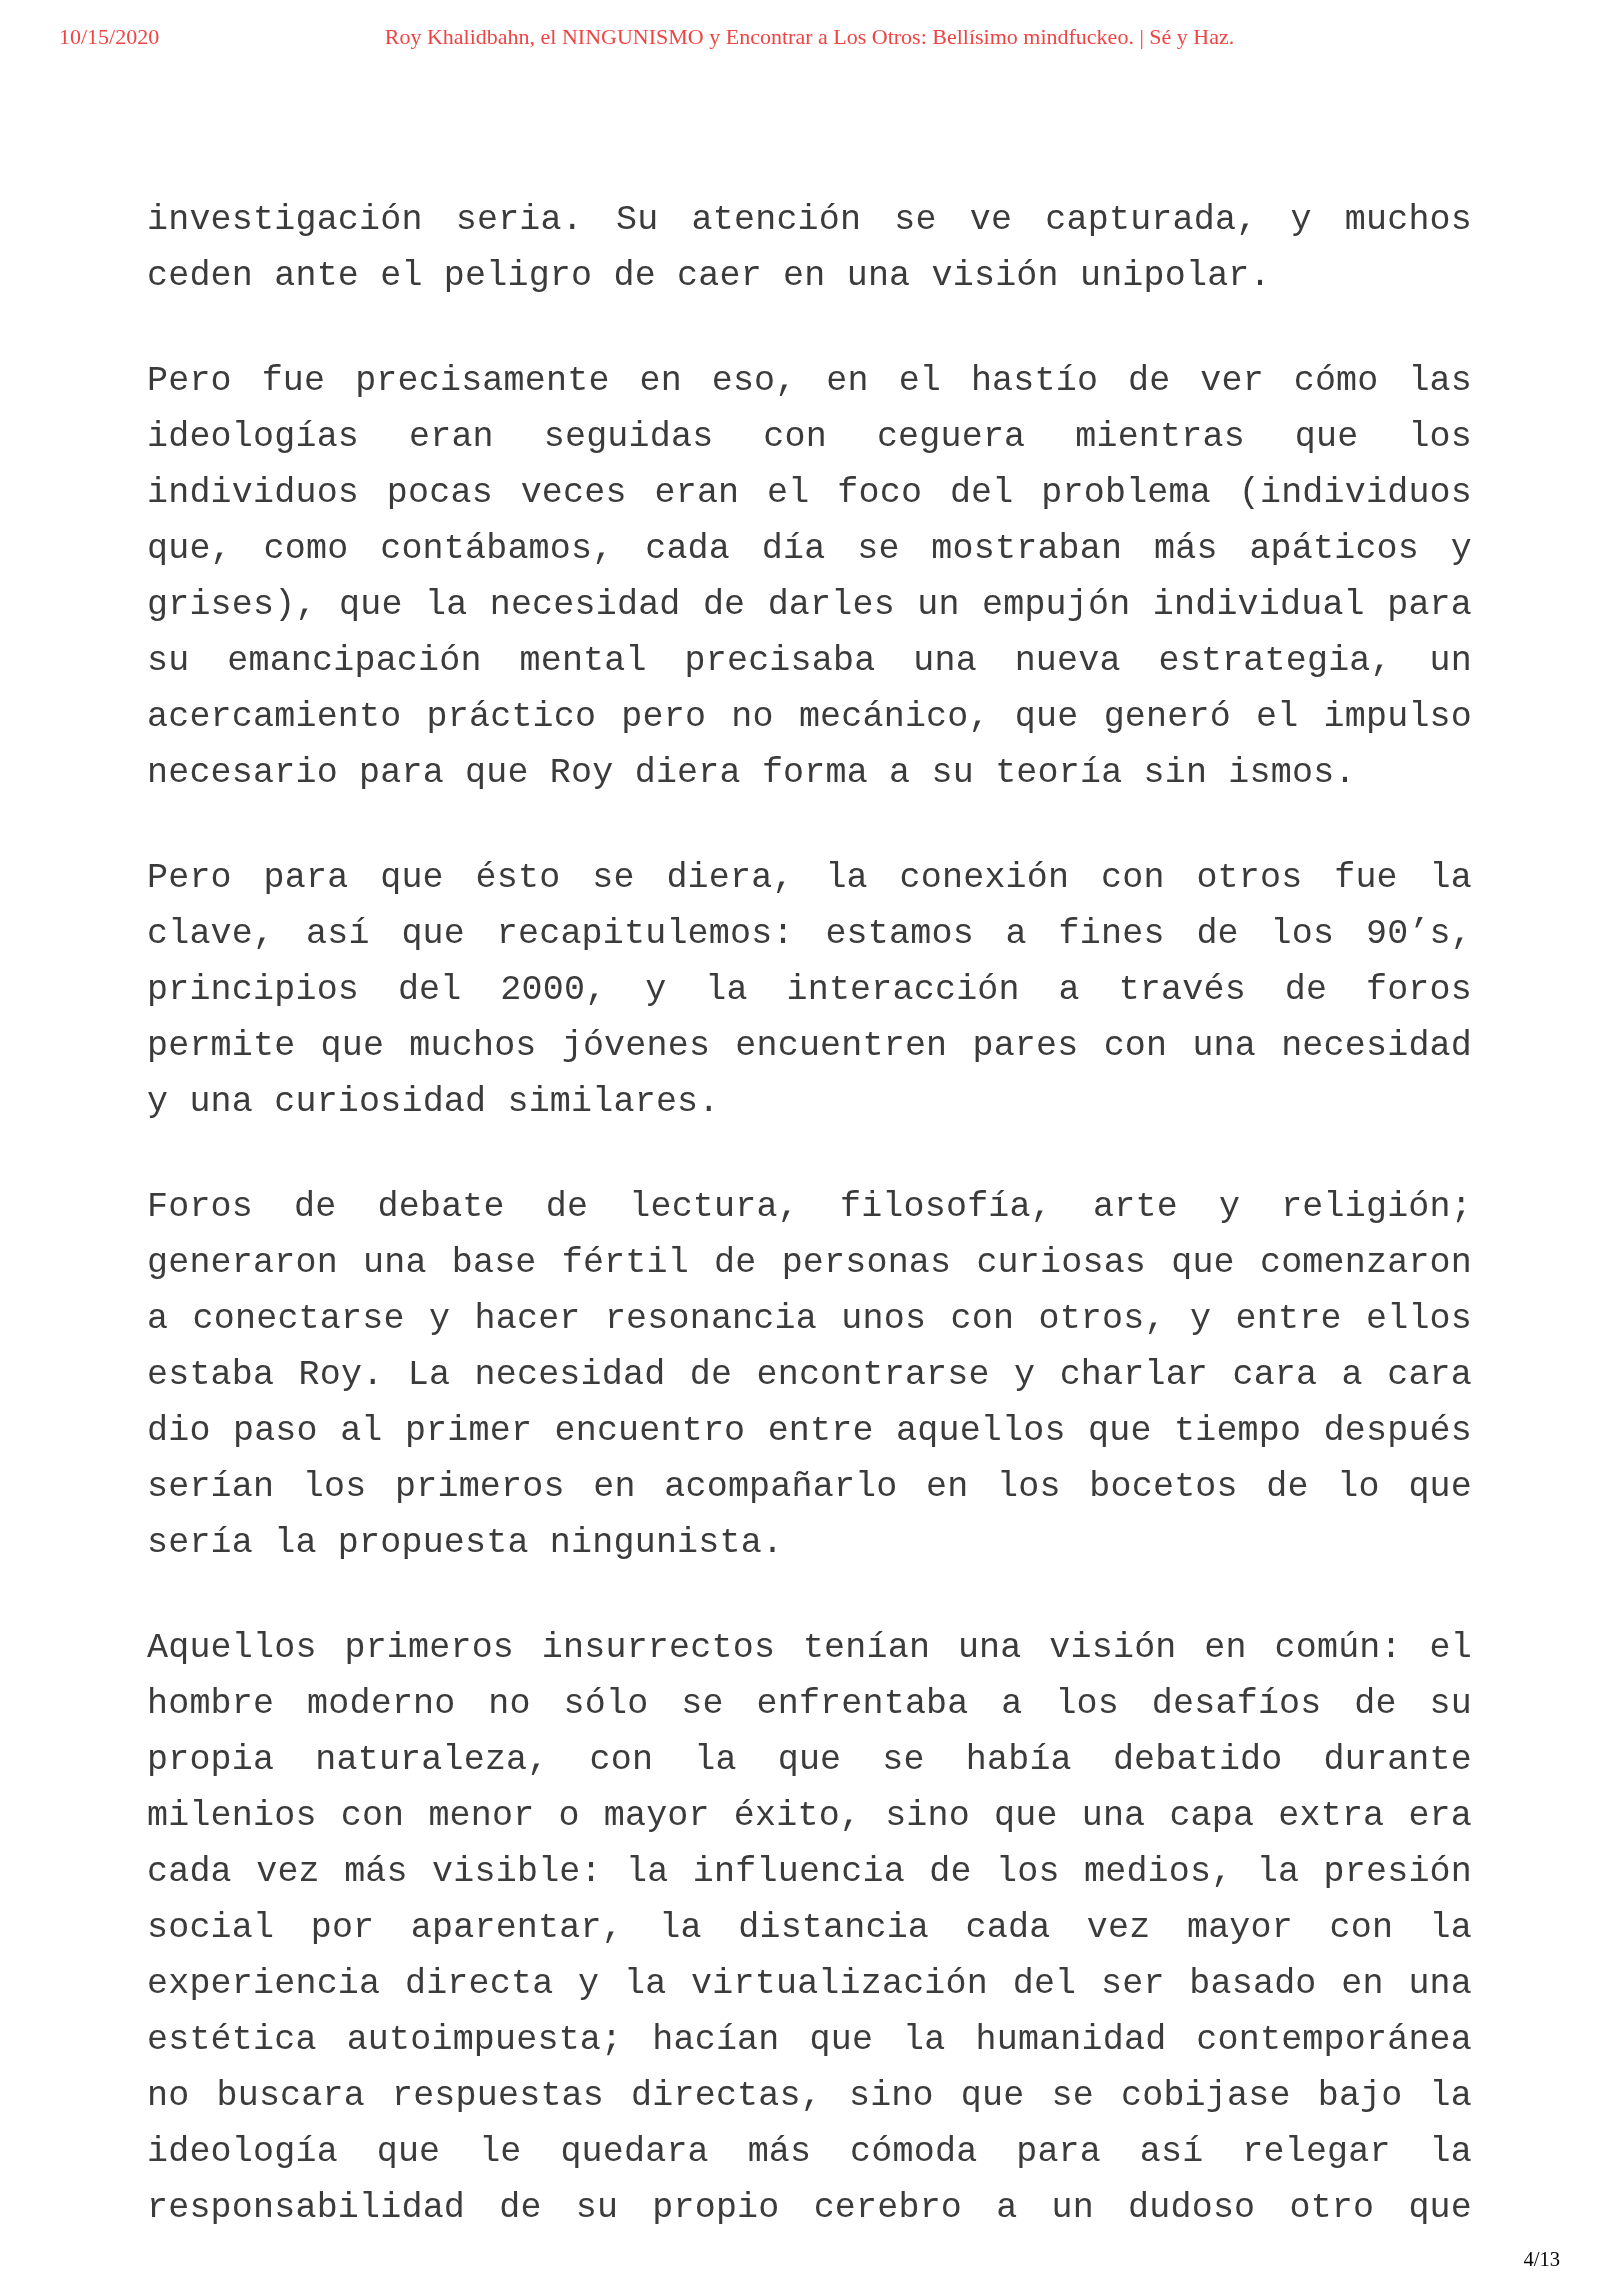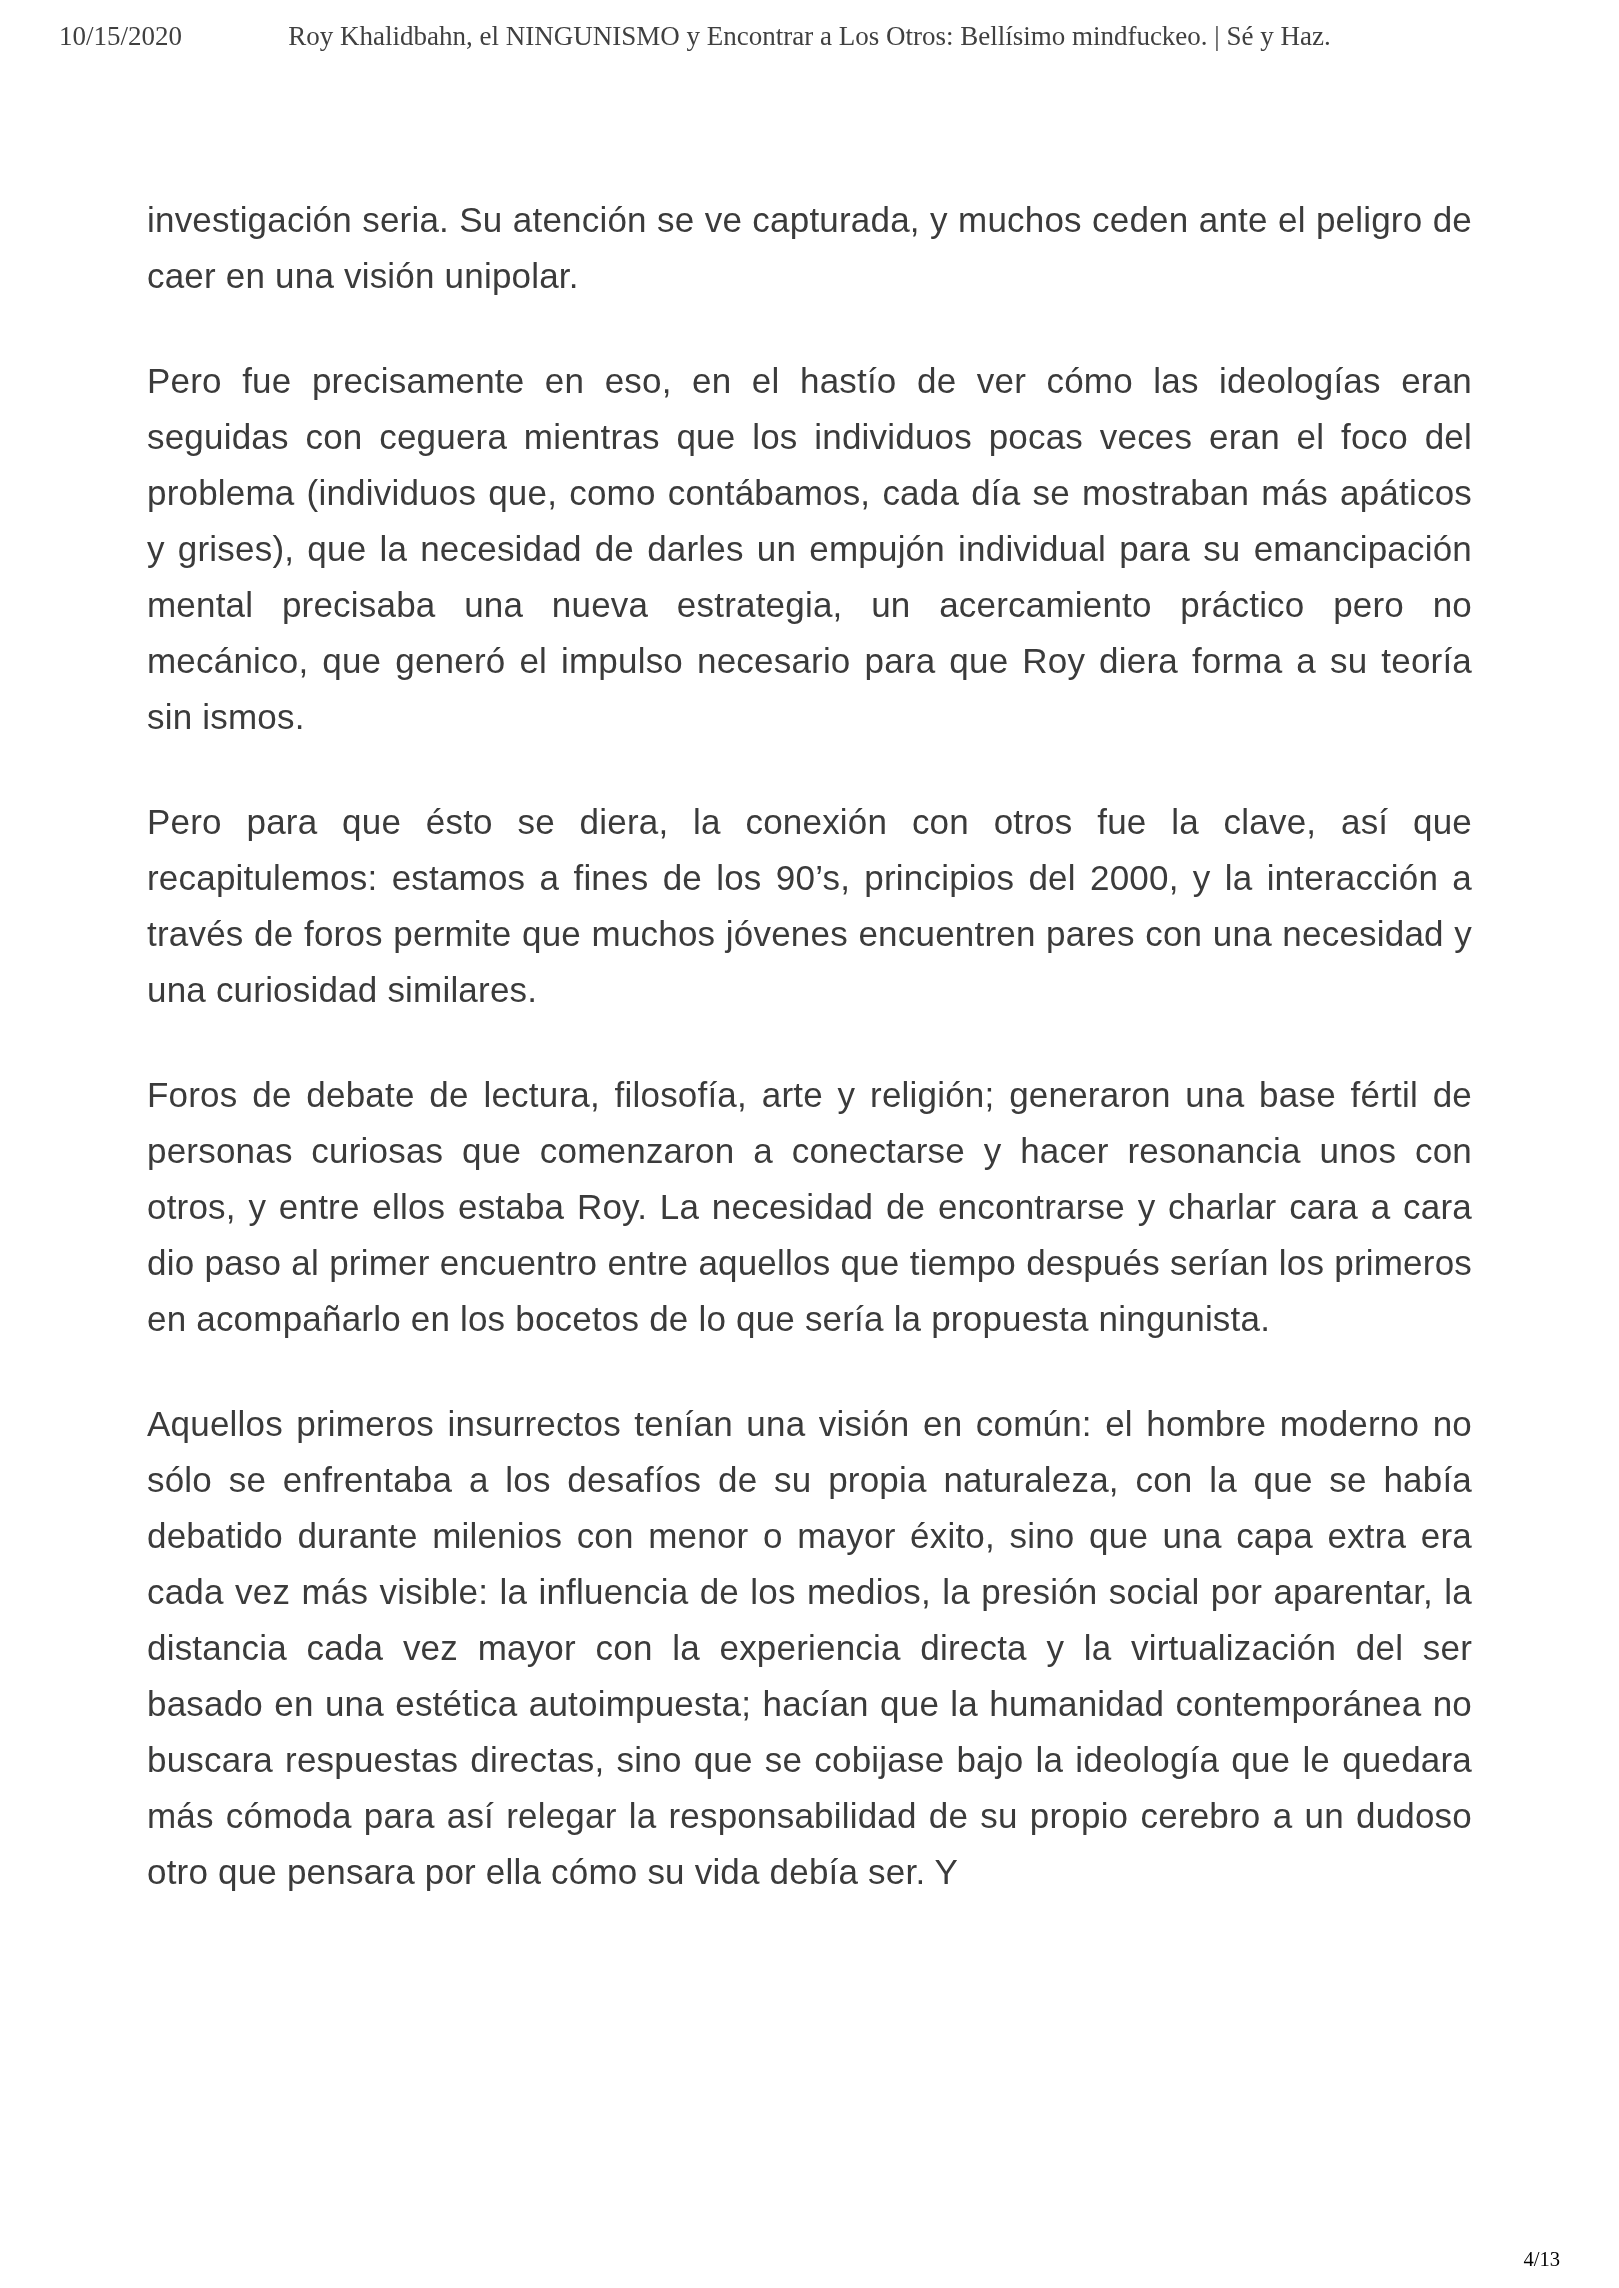--- a/index.html
+++ b/index.html
@@ -15,22 +15,22 @@
       overflow: hidden;
       font-family: "Liberation Serif", serif;
     }
     
     .print-header {
       position: absolute;
       top: 21.6px;
       left: 59px;
       right: 59px;
       height: 29px;
-      font-size: 27px;
-      color: #404040;
+      font-size: 22px;
+      color: #ef4444;
       line-height: 29px;
     }
     .hdr-date {
       position: absolute;
       left: 0;
       top: 0;
       white-space: nowrap;
     }
     .hdr-title {
       text-align: center;
@@ -39,21 +39,21 @@
       overflow: hidden;
     }
     
     .content {
       position: absolute;
       top: 192px;
       left: 147px;
       width: 1325px;
       height: 2044px;
       overflow: hidden;
-      font-family: Liberation Sans, sans-serif;
+      font-family: Liberation Mono, monospace;
       font-size: 35px;
       line-height: 56px;
       color: #3b3b3b;
       text-align: justify;
       letter-spacing: 0.2px;
     }
     .content p {
       margin: 0 0 49px 0;
       padding: 0;
     }

